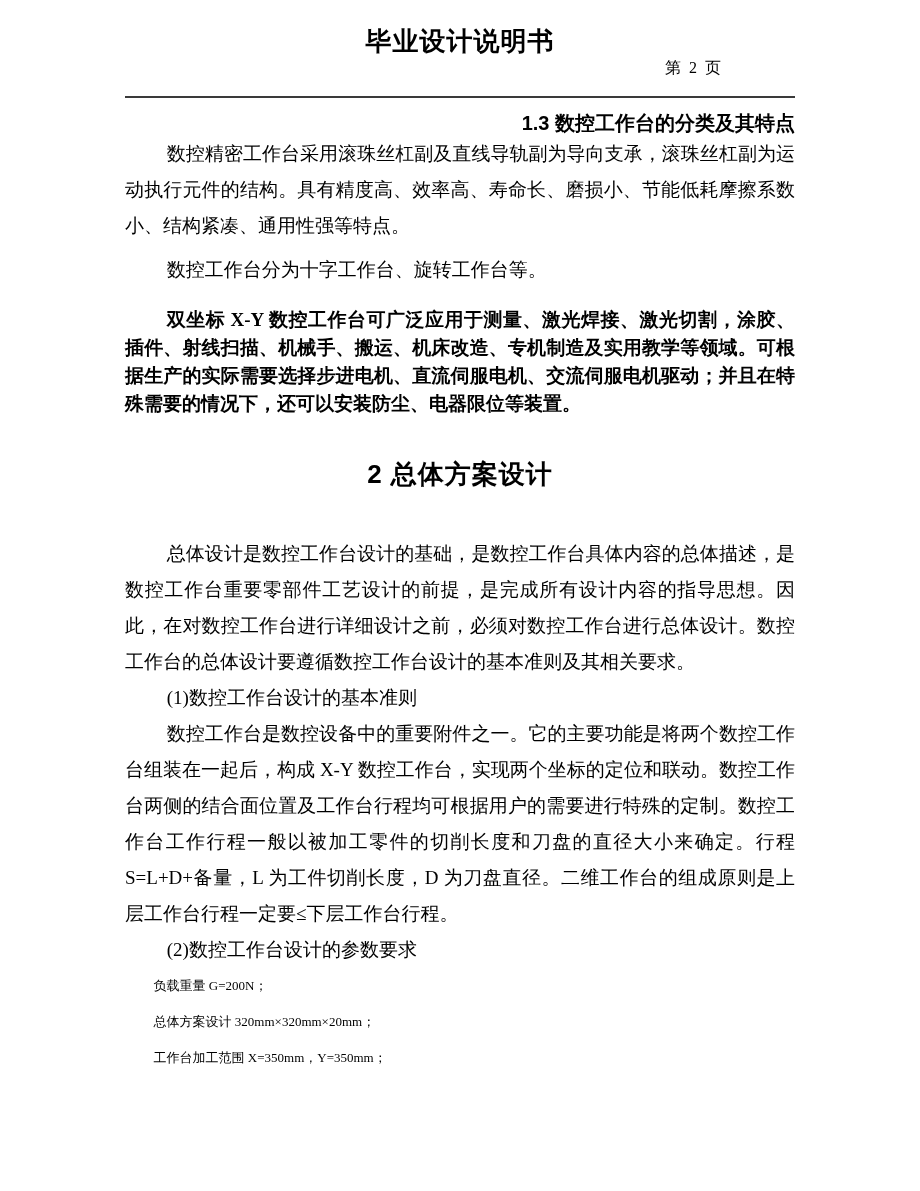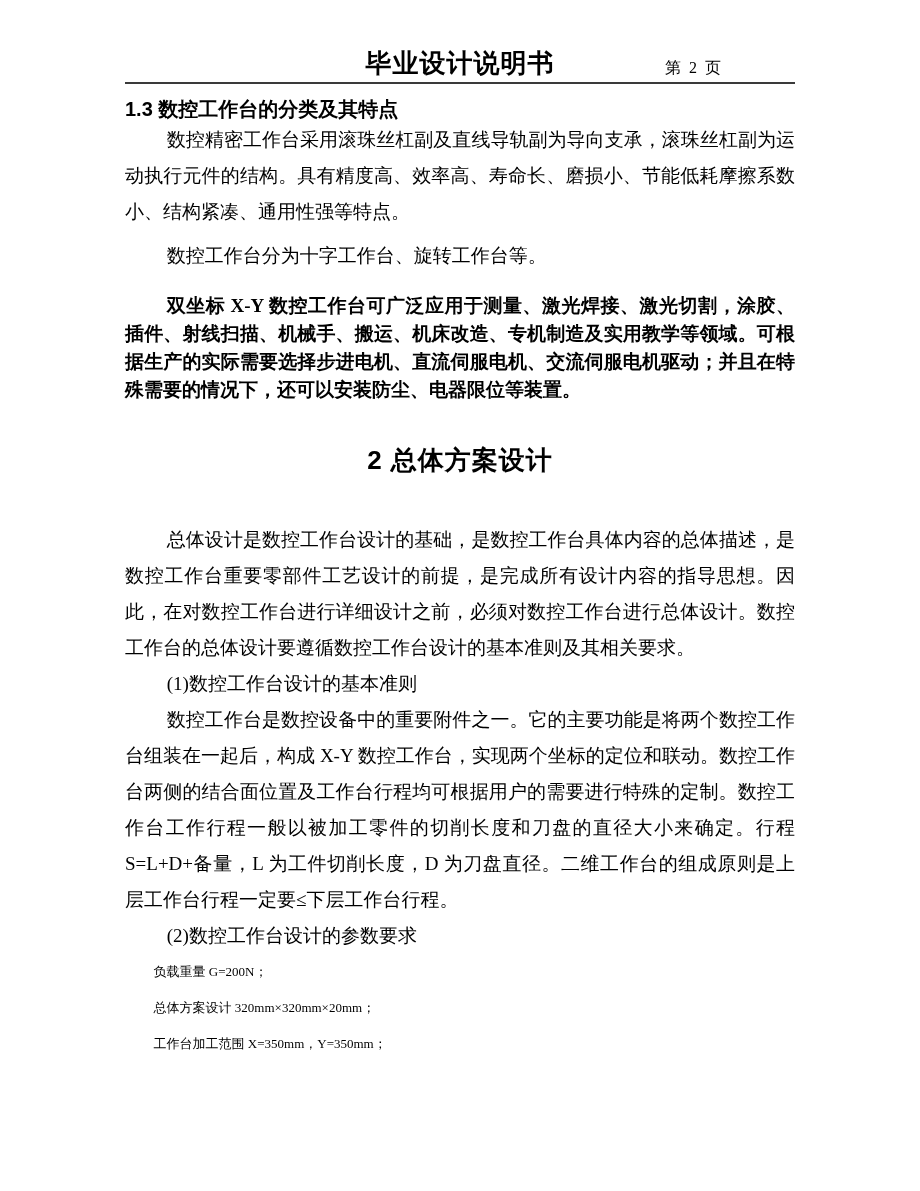--- a/index.html
+++ b/index.html
@@ -18,22 +18,22 @@
   .content {
     position: absolute;
     left: 125px;
     width: 670px;
     top: 0;
   }
 
   
   .header {
     position: relative;
-    padding-top: 46px;
-    height: 82px;
+    padding-top: 24px;
+    height: 96px;
   }
   .header-title {
     text-align: center;
     font-family: "Liberation Sans", "DejaVu Sans", sans-serif;
     font-weight: bold;
     font-size: 26px;
     letter-spacing: 1px;
   }
   .page-num {
     position: absolute;
@@ -61,20 +61,21 @@
   }
 
   .content { z-index: 1; }
 
   
   .sec-heading {
     font-family: "Liberation Sans", "DejaVu Sans", sans-serif;
     font-weight: bold;
     font-size: 20px;
     line-height: 26px;
+    text-align: right;
   }
   .h13 { margin-top: 12px; }
   .h14 { margin-top: 6px; }
 
   .chapter-heading {
     font-family: "Liberation Sans", "DejaVu Sans", sans-serif;
     font-weight: bold;
     font-size: 26px;
     line-height: 32px;
     text-align: center;

